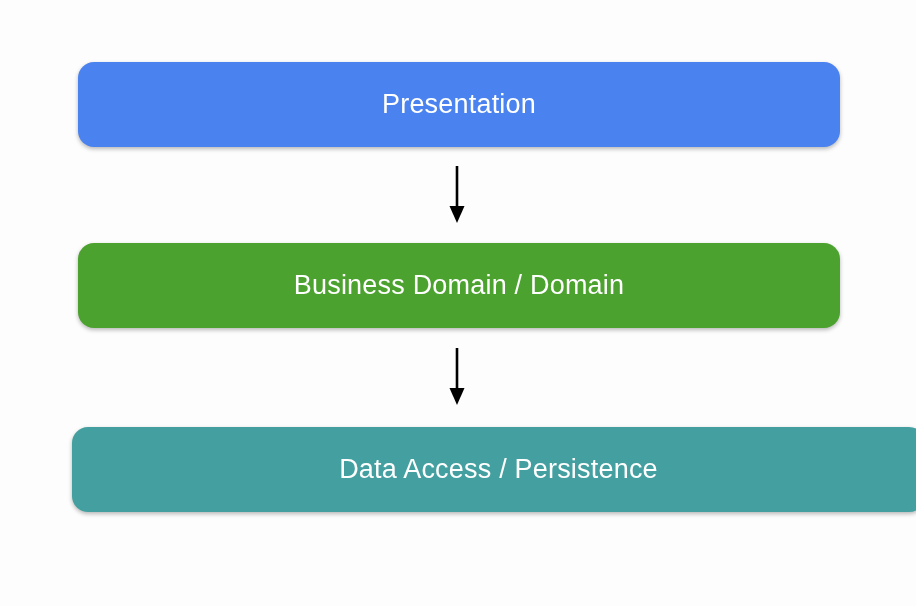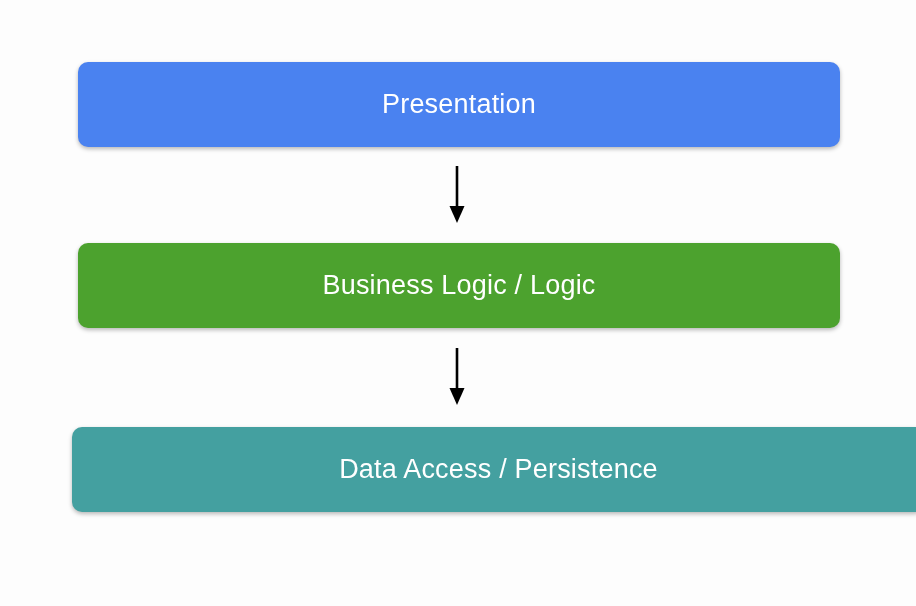--- a/index.html
+++ b/index.html
@@ -14,21 +14,21 @@
     position: relative;
     overflow: hidden;
   }
   .canvas {
     position: absolute;
     inset: 0;
   }
   .layer-box {
     position: absolute;
     height: 85px;
-    border-radius: 10px;
+    border-radius: 16px;
     display: flex;
     align-items: center;
     justify-content: center;
     box-shadow: 0 2px 4px rgba(0,0,0,0.28);
   }
   .layer-label {
     color: #ffffff;
     font-size: 27px;
     font-weight: 400;
     letter-spacing: 0.2px;
@@ -66,21 +66,21 @@
   <div class="layer-box box-presentation" style="background-color: rgb(74, 130, 240);">
     <span class="layer-label">Presentation</span>
   </div>
 
   <svg class="arrow arrow-1" viewBox="0 0 18 58">
     <line x1="9" y1="0" x2="9" y2="42" stroke="#000000" stroke-width="2.6"></line>
     <polygon points="1.5,40 16.5,40 9,57" fill="#000000"></polygon>
   </svg>
 
   <div class="layer-box box-business" style="background-color: rgb(76, 162, 46);">
-    <span class="layer-label">Business Logic / Logic</span>
+    <span class="layer-label">Business Domain / Domain</span>
   </div>
 
   <svg class="arrow arrow-2" viewBox="0 0 18 58">
     <line x1="9" y1="0" x2="9" y2="42" stroke="#000000" stroke-width="2.6"></line>
     <polygon points="1.5,40 16.5,40 9,57" fill="#000000"></polygon>
   </svg>
 
   <div class="layer-box box-data" style="background-color: rgb(68, 160, 160);">
     <span class="layer-label">Data Access / Persistence</span>
   </div>

